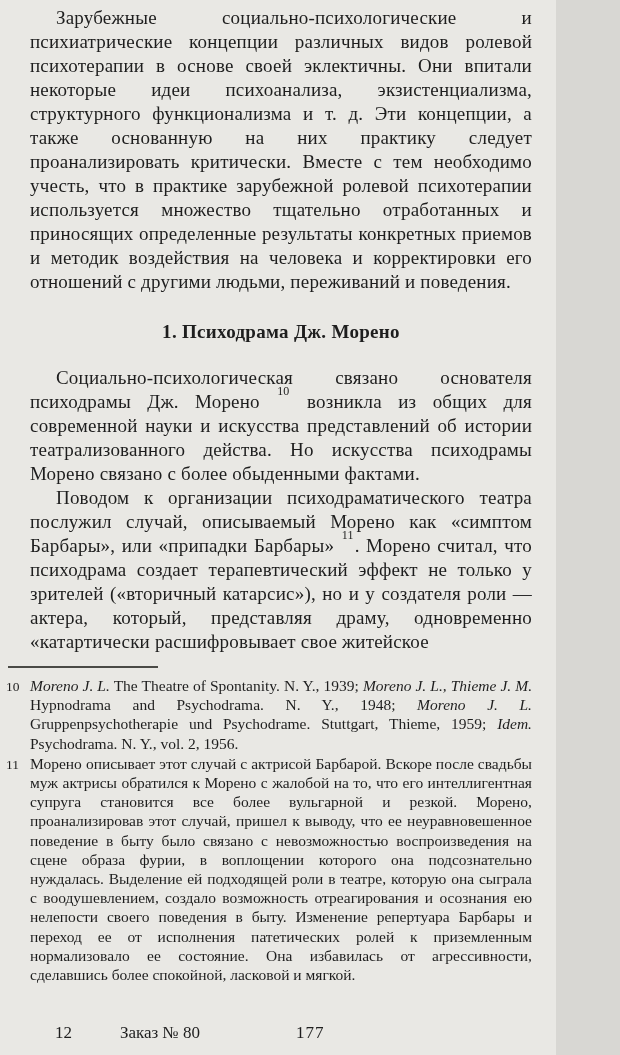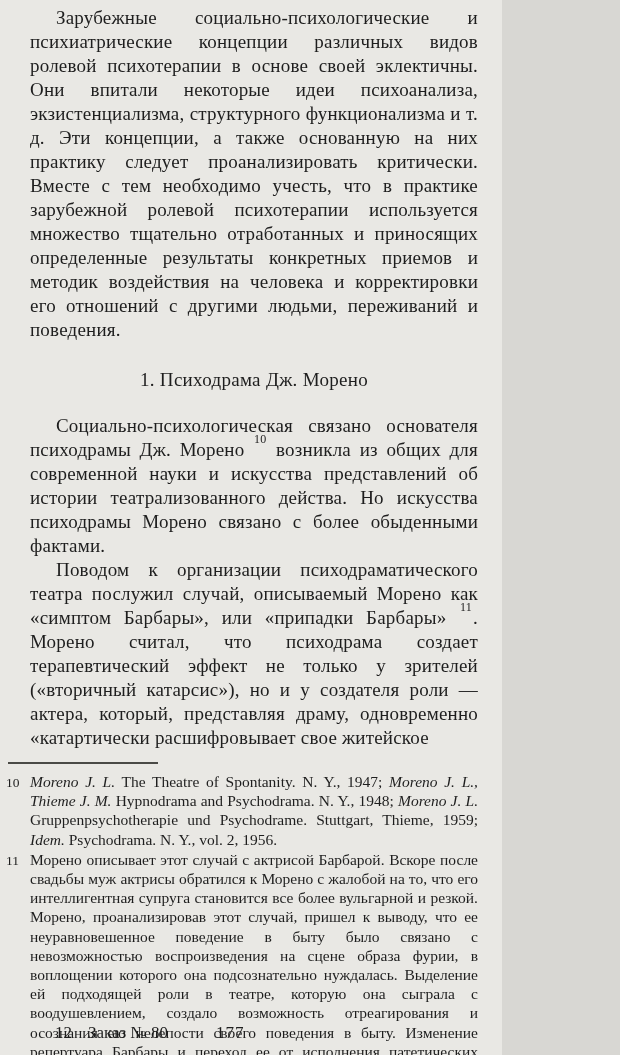--- a/index.html
+++ b/index.html
@@ -1,19 +1,19 @@
 <!DOCTYPE html>
 <html lang="ru"><head>
 <meta charset="utf-8">
 <style>
   * { margin: 0; padding: 0; box-sizing: border-box; }
   html, body { width: 620px; background: #d8d7d3; }
   .page {
     position: relative;
-    width: 502px;
+    width: 556px;
     height: 1055px;
     background: #e9e8e4;
     color: #1e1e1e;
     font-family: "Liberation Serif", "DejaVu Serif", serif;
     padding: 6px 24px 12px 30px;
     overflow: hidden;
   }
   .body-text p {
     font-size: 19px;
     line-height: 24px;
@@ -26,21 +26,21 @@
   sup {
     font-size: 12px;
     line-height: 0;
     position: relative;
     top: -6px;
     padding: 0 1px;
   }
   .heading {
     font-size: 19px;
     line-height: 24px;
-    font-weight: normal;
+    font-weight: bold;
     text-align: center;
     margin: 26px 0 22px 0;
     letter-spacing: 0.3px;
   }
   .fn-sep {
     width: 150px;
     height: 0;
     border-top: 2px solid #4a4a46;
     margin: 12px 0 8px -22px;
   }
@@ -62,23 +62,24 @@
     font-size: 13.5px;
   }
   .footer {
     position: absolute;
     left: 30px;
     right: 24px;
     bottom: 12px;
     display: flex;
     align-items: flex-start;
     font-size: 17px;
+    gap: 48px;
   }
   .footer .sig { margin-left: 25px; }
-  .footer .imprint { margin-left: 16px; }
+  .footer .imprint { }
   .footer .pagenum { margin-left: 48px; letter-spacing: 1px; }
 </style>
 </head>
 <body>
 
 <div class="page" style="background: rgb(233, 232, 228); color: rgb(30, 30, 30);">
 
   <div class="body-text">
     <p>Зарубежные социально-психологические и психиатрические концепции различных видов ролевой психотерапии в основе своей эклектичны. Они впитали некоторые идеи психоанализа, экзистенциализма, структурного функционализма и т. д. Эти концепции, а также основанную на них практику следует проанализировать критически. Вместе с тем необходимо учесть, что в практике зарубежной ролевой психотерапии используется множество тщательно отработанных и приносящих определенные результаты конкретных приемов и методик воздействия на человека и корректировки его отношений с другими людьми, переживаний и поведения.</p>
 
@@ -87,21 +88,21 @@
     <p><span>Социально-психологическая связано основателя психодрамы Дж. Морено </span><sup>10</sup><span> возникла из общих для современной науки и искусства представлений об истории театрализованного действа. Но искусства психодрамы Морено связано с более обыденными фактами.</span></p>
 
     <p><span>Поводом к организации психодраматического театра послужил случай, описываемый Морено как «симптом Барбары», или «припадки Барбары» </span><sup>11</sup><span>. Морено считал, что психодрама создает терапевтический эффект не только у зрителей («вторичный катарсис»), но и у создателя роли — актера, который, представляя драму, одновременно «катартически расшифровывает свое житейское</span></p>
   </div>
 
   <div class="fn-sep"></div>
 
   <div class="footnotes">
     <div class="footnote">
       <span class="fn-num">10</span>
-      <span><i>Moreno J. L.</i><span> The Theatre of Spontanity. N. Y., 1947; </span><i>Moreno J. L., Thieme J. M.</i><span> Hypnodrama and Psychodrama. N. Y., 1948; </span><i>Moreno J. L.</i><span> Gruppenpsychotherapie und Psychodrame. Stuttgart, Thieme, 1959; </span><i>Idem.</i><span> Psychodrama. N. Y., vol. 2, 1956.</span></span>
+      <span><i>Moreno J. L.</i><span> The Theatre of Spontanity. N. Y., 1939; </span><i>Moreno J. L., Thieme J. M.</i><span> Hypnodrama and Psychodrama. N. Y., 1948; </span><i>Moreno J. L.</i><span> Gruppenpsychotherapie und Psychodrame. Stuttgart, Thieme, 1959; </span><i>Idem.</i><span> Psychodrama. N. Y., vol. 2, 1956.</span></span>
     </div>
     <div class="footnote">
       <span class="fn-num">11</span>
       <span><span>Морено описывает этот случай с актрисой Барбарой. Вскоре после свадьбы муж актрисы обратился к Морено с жалобой на то, что его интеллигентная супруга становится все более вульгарной и резкой. Морено, проанализировав этот случай, пришел к выводу, что ее неуравновешенное поведение в быту было связано с невозможностью воспроизведения на сцене образа фурии, в воплощении которого она подсознательно нуждалась. Выделение ей подходящей роли в театре, которую она сыграла с воодушевлением, создало возможность отреагирования и осознания ею нелепости своего поведения в быту. Изменение репертуара Барбары и переход ее от исполнения патетических ролей к приземленным нормализовало ее состояние. Она избавилась от агрессивности, сделавшись более спокойной, ласковой и мягкой.</span></span>
     </div>
   </div>
 
   <div class="footer">
     <span class="sig">12</span>
     <span class="imprint">Заказ № 80</span>

